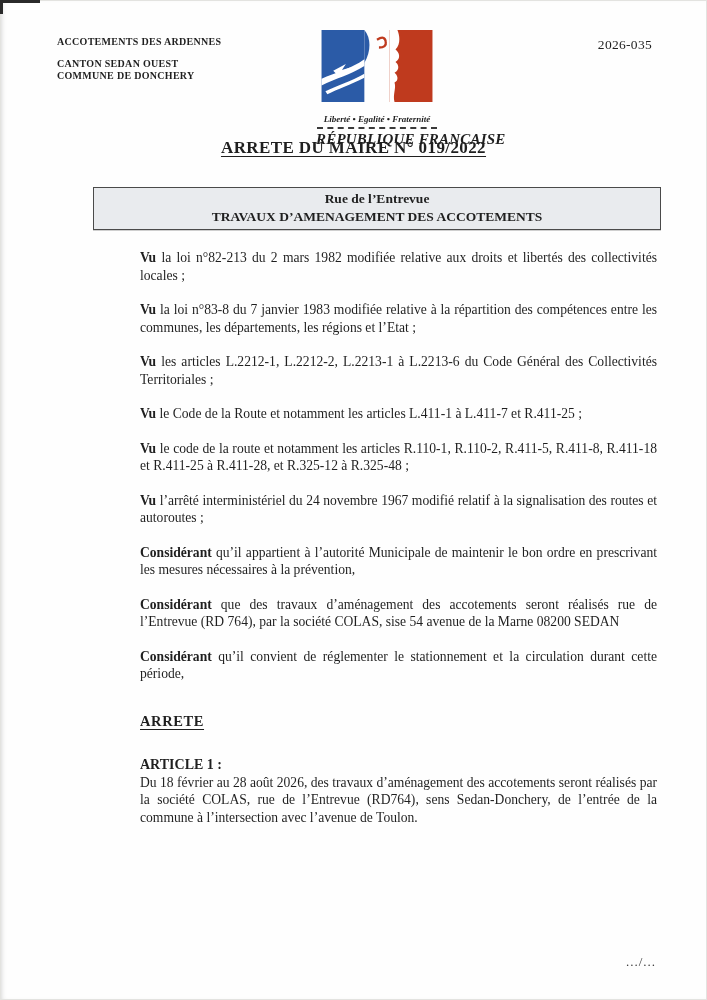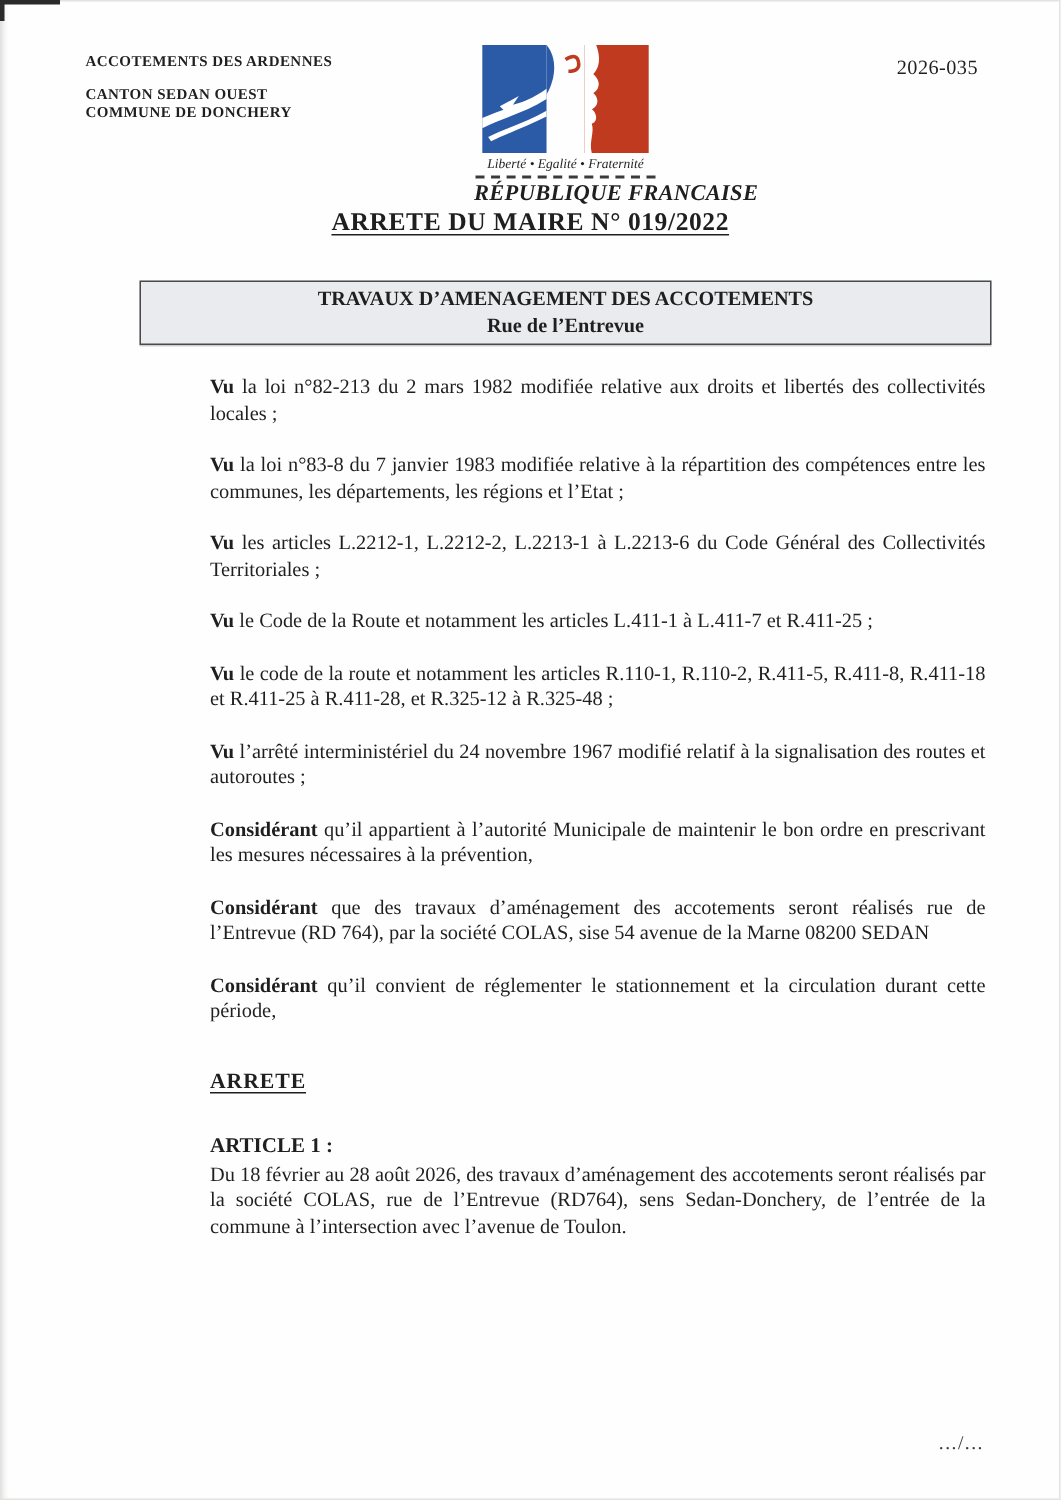--- a/index.html
+++ b/index.html
@@ -21,21 +21,21 @@
   .corner-mark::before{content:"";position:absolute;left:0;top:0;width:40px;height:3px;background:#2a2a2a;}
   .corner-mark::after{content:"";position:absolute;left:0;top:0;width:3px;height:14px;background:#2a2a2a;}
 
   .org-block{position:absolute;left:57px;top:36px;font-weight:bold;font-size:10px;letter-spacing:.3px;line-height:12px;}
   .org-line1{margin-bottom:10px;}
 
   .ref-number{position:absolute;right:55px;top:37px;font-size:13.5px;letter-spacing:.3px;}
 
   .logo-block{position:absolute;left:316px;top:30px;width:122px;text-align:center;}
   .logo-art{display:block;margin:0 auto;}
-  .logo-motto{font-size:9px;font-weight:normal;font-style:italic;margin-top:2px;white-space:nowrap;}
+  .logo-motto{font-size:9px;font-weight:bold;font-style:italic;margin-top:12px;white-space:nowrap;}
   .logo-dashes{border-top:2px dashed #3a3a3a;width:120px;margin:3px auto 2px auto;height:0;}
   .logo-republic{font-size:15px;font-weight:bold;font-style:italic;letter-spacing:.2px;white-space:nowrap;}
 
   .main-title{
     position:absolute;left:0;top:138px;width:707px;text-align:center;
     font-size:17px;font-weight:bold;letter-spacing:.4px;margin:0;
   }
   .main-title span{text-decoration:underline;text-underline-offset:3px;}
 
   .subject-box{
@@ -98,22 +98,22 @@
       <path d="M57 10 q8 -5 9 2 q1 6 -7 6" fill="none" stroke="#bf3a1e" stroke-width="2.4"></path>
     </svg>
     <div class="logo-motto">Liberté • Egalité • Fraternité</div>
     <div class="logo-dashes"></div>
     <div class="logo-republic">RÉPUBLIQUE FRANCAISE</div>
   </div>
 
   <h1 class="main-title"><span>ARRETE DU MAIRE N° 019/2022</span></h1>
 
   <div class="subject-box">
+    <div>Rue de l’Entrevue</div>
     <div>TRAVAUX D’AMENAGEMENT DES ACCOTEMENTS</div>
-    <div>Rue de l’Entrevue</div>
   </div>
 
   <main class="doc-body">
 
     <p><b class="lead"></b><b class="lead">Vu</b>  <span>la loi n°82-213 du 2 mars 1982 modifiée relative aux droits et libertés des collectivités locales ;</span></p>
     <p><b class="lead">Vu</b> <span>la loi n°83-8 du 7 janvier 1983 modifiée relative à la répartition des compétences entre les communes, les départements, les régions et l’Etat ;</span></p>
     <p><b class="lead">Vu</b> <span>les articles L.2212-1, L.2212-2, L.2213-1 à L.2213-6 du Code Général des Collectivités Territoriales ;</span></p>
     <p><b class="lead">Vu</b> <span>le Code de la Route et notamment les articles L.411-1 à L.411-7  et R.411-25 ;</span></p>
     <p><b class="lead">Vu</b> <span>le code de la route et notamment les articles R.110-1, R.110-2, R.411-5, R.411-8, R.411-18 et R.411-25 à R.411-28, et R.325-12 à R.325-48 ;</span></p>
     <p><b class="lead">Vu</b> <span>l’arrêté interministériel du 24 novembre 1967 modifié relatif à la signalisation des routes et autoroutes ;</span></p>

